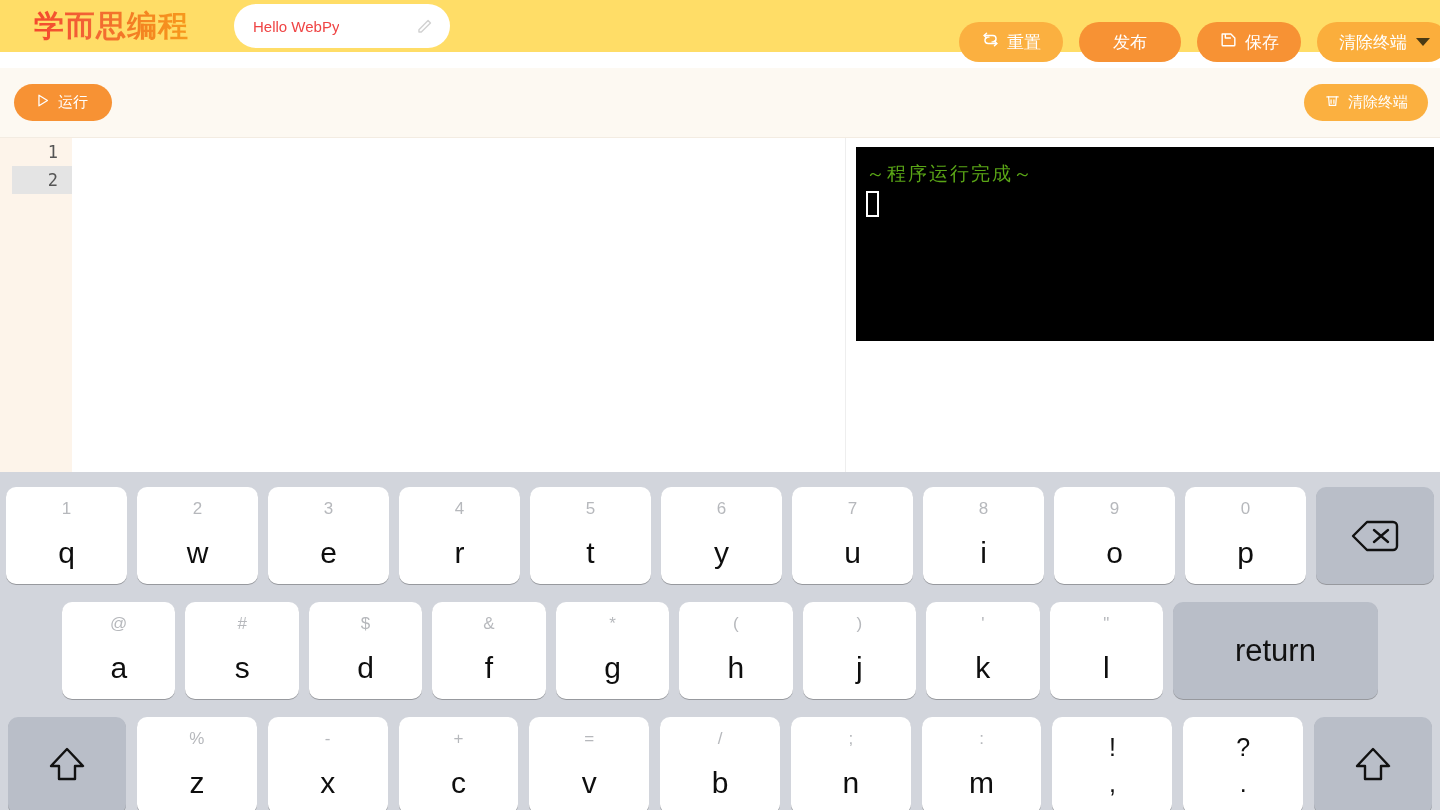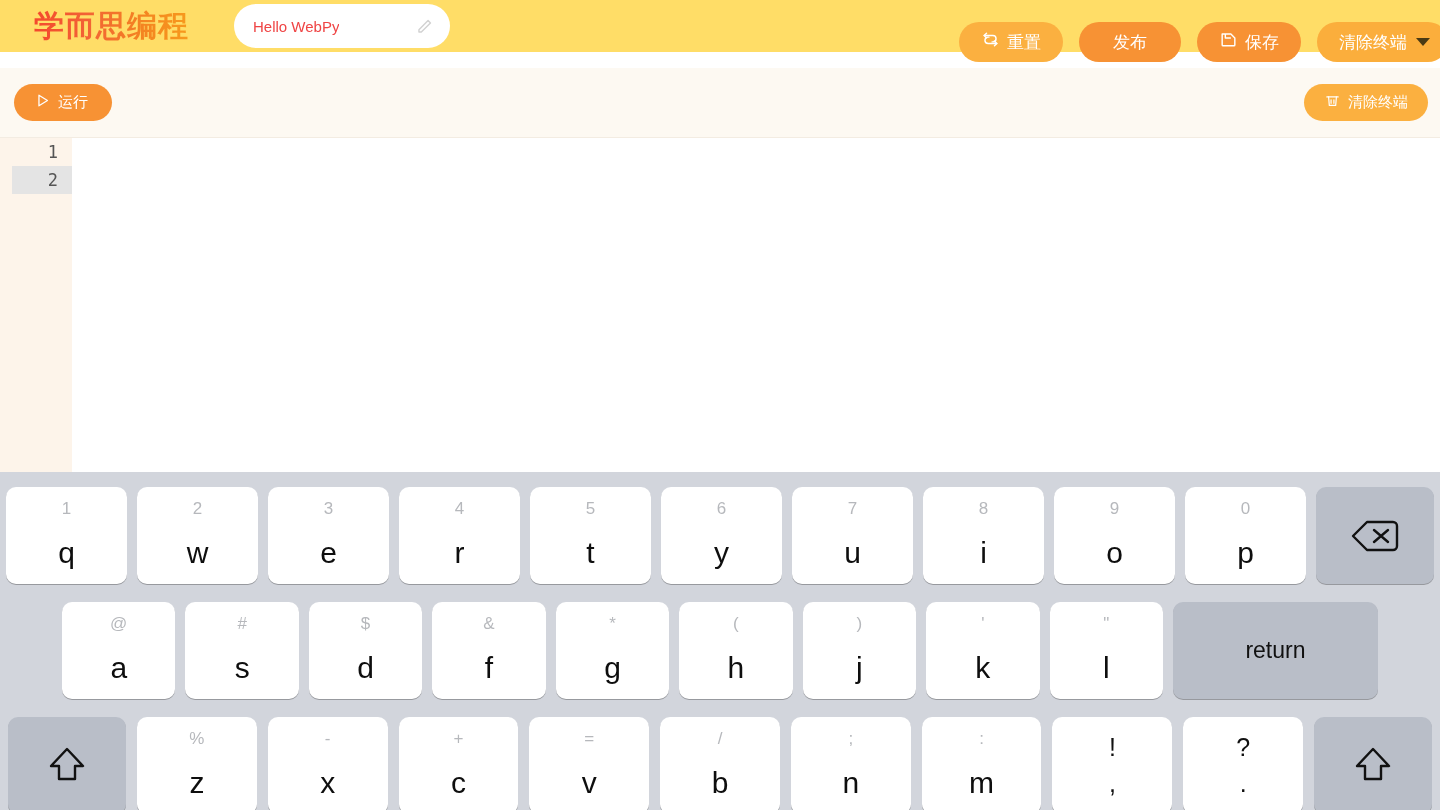--- a/index.html
+++ b/index.html
@@ -146,21 +146,21 @@
   .key .main{
     font-size:30px; color:#0e0e0e; line-height:1;
     padding-bottom:16px;
     font-family:"Liberation Sans","DejaVu Sans",sans-serif;
   }
   .r1 .key{ height:97px; }
   .r2 .key{ height:97px; }
   .r3 .key{ height:97px; }
 
   .key.dark{ background:#b9bec8; box-shadow:0 1px 0 rgba(0,0,0,.28);}
-  .key.dark .main{ font-size:23px; }
+  .key.dark .main{ font-size:31px; }
   .key-backspace{ flex:0 0 118px; align-items:center; justify-content:center;}
   .key-return{ flex:0 0 205px; align-items:center; justify-content:center;}
   .key-return .main{ padding-bottom:0; font-size:26px; color:#111; }
   .key-shift{ flex:0 0 118px; align-items:center; justify-content:center;}
 
   
   .key.punct .sub{ color:#111; font-size:25px; top:18px;}
   .key.punct .main{ font-size:25px; padding-bottom:18px;}
 
   .key svg{ display:block; }
@@ -243,20 +243,26 @@
 
     <div class="code-pane">
       <div class="gutter">
         <div class="ln">1</div>
         <div class="ln active">2</div>
       </div>
       <div class="lines">
       </div>
     </div>
 
+    <div class="term-pane">
+      <div class="terminal">
+        <div class="term-line">～程序运行完成～</div>
+        <span class="term-cursor"></span>
+      </div>
+    </div>
   </div>
 
   <div class="keyboard">
 
     <div class="krow r1">
       <div class="key">
         <span class="sub">1</span>
         <span class="main">q</span>
       </div>
       <div class="key">

